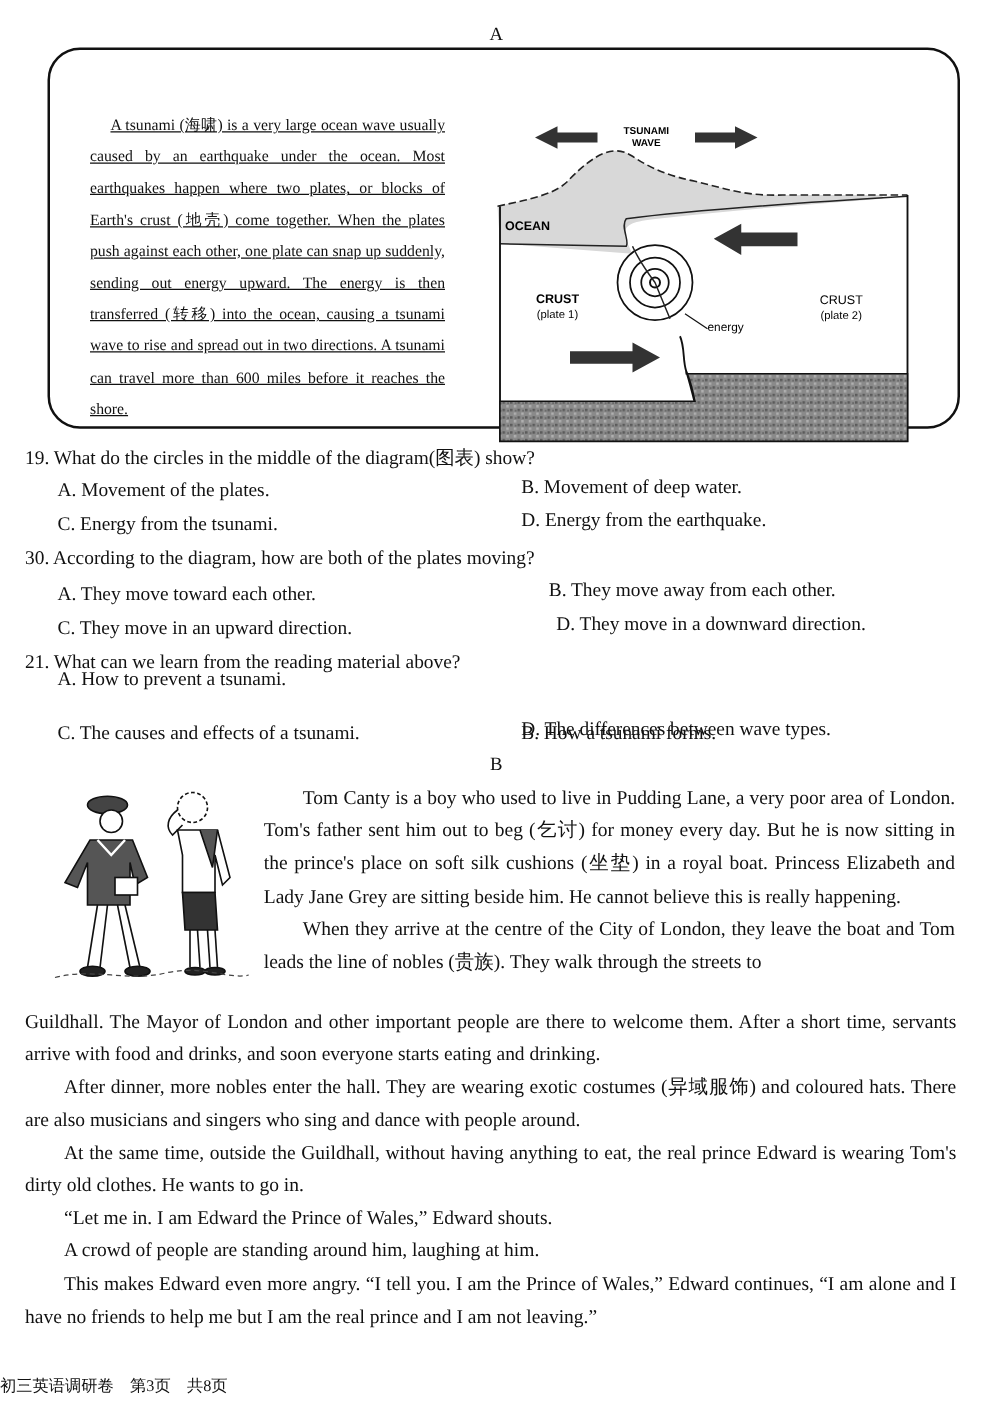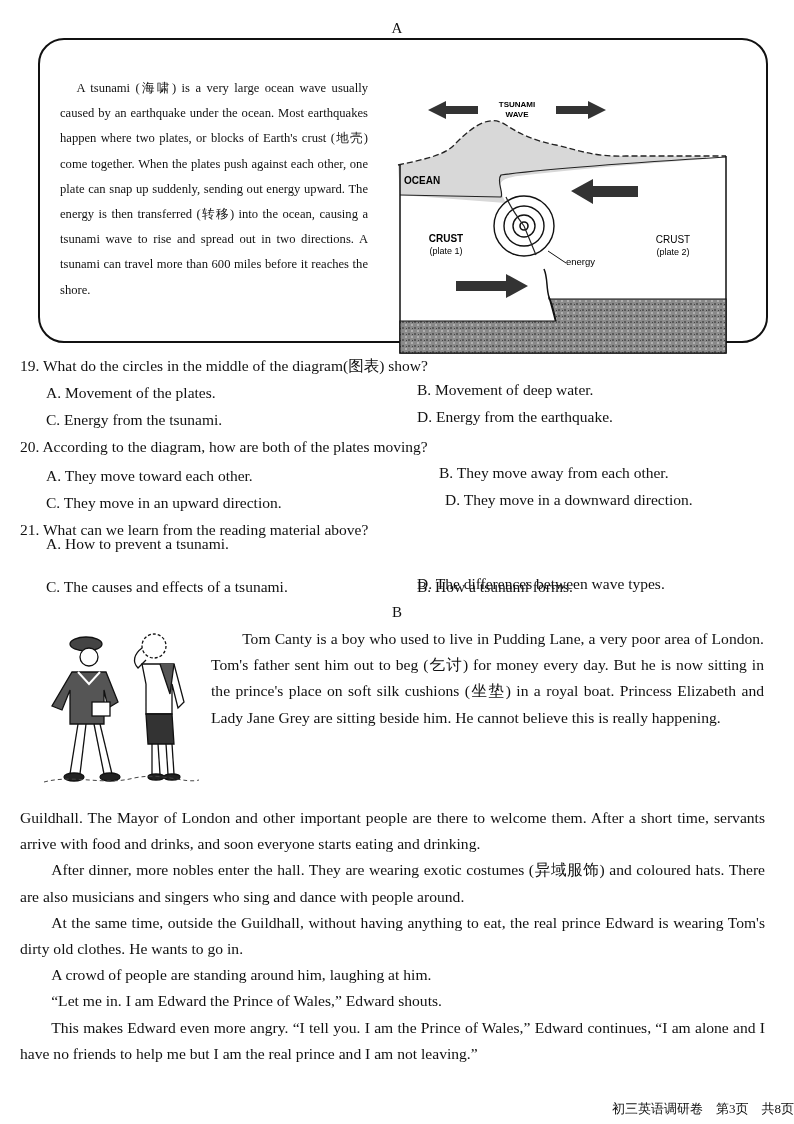--- a/index.html
+++ b/index.html
@@ -1,31 +1,31 @@
 <!DOCTYPE html>
 <html><head>
 <meta charset="utf-8">
 <style>
   html, body { margin: 0; padding: 0; background: #ffffff; }
   body { width: 794px; height: 1124px; position: relative; overflow: hidden; color: #111; font-family: "Liberation Serif", "DejaVu Serif", serif; }
   .abs { position: absolute; }
   .section-label { font-size: 15px; text-align: center; width: 794px; left: 0; }
   .box { left: 38px; top: 38px; width: 730px; height: 305px; border: 2px solid #111; border-radius: 26px; box-sizing: border-box; }
   .box-text { left: 56px; top: 72px; width: 316px; font-size: 12.6px; line-height: 25.2px; text-align: justify; font-family: "Liberation Serif", serif; }
-  .box-text p { margin: 4px; text-indent: 1.3em; }
+  .box-text p { margin: 16px; text-indent: 1.3em; text-decoration: underline; }
   .diagram { left: 396px; top: 52px; width: 360px; height: 272px; margin-top: 41px; }
   .q { left: 20px; font-size: 15.5px; }
   .opt { font-size: 15.5px; }
   .optA, .optC { left: 46px; }
   .optB, .optD { left: 417px; }
   .passage { font-size: 15.6px; line-height: 26.2px; text-align: justify; }
   .passage p { margin: 0; }
   .indent { text-indent: 2em; }
   .illus { left: 34px; top: 624px; width: 172px; height: 168px; }
-  .footer { left: 0; width: 794px; text-align: right; top: 1100px; font-size: 13px; word-spacing: 6px; }
+  .footer { left: 0; width: 794px; text-align: left; top: 1100px; font-size: 13px; word-spacing: 6px; }
 </style>
 </head>
 <body>
 
 <div class="abs section-label" style="top:20px;">A</div>
 
 <div class="abs box"></div>
 
 <div class="abs box-text">
   <p>A tsunami (海啸) is a very large ocean wave usually caused by an earthquake under the ocean. Most earthquakes happen where two plates, or blocks of Earth's crust (地壳) come together. When the plates push against each other, one plate can snap up suddenly, sending out energy upward. The energy is then transferred (转移) into the ocean, causing a tsunami wave to rise and spread out in two directions. A tsunami can travel more than 600 miles before it reaches the shore.</p>
@@ -80,21 +80,21 @@
 
 <div class="abs q" style="top:356px;">
   <span>19.</span> <span>What do the circles in the middle of the diagram(图表) show?</span>
 </div>
 <div class="abs opt optA" style="top:384px;">A. Movement of the plates.</div>
 <div class="abs opt optB" style="top:381px;">B. Movement of deep water.</div>
 <div class="abs opt optC" style="top:411px;">C. Energy from the tsunami.</div>
 <div class="abs opt optD" style="top:408px;">D. Energy from the earthquake.</div>
 
 <div class="abs q" style="top:438px;">
-  <span>20.</span> <span>According to the diagram, how are both of the plates moving?</span>
+  <span>30.</span> <span>According to the diagram, how are both of the plates moving?</span>
 </div>
 <div class="abs opt optA" style="top:467px;">A. They move toward each other.</div>
 <div class="abs opt optB" style="top:464px;margin-left:22px;">B. They move away from each other.</div>
 <div class="abs opt optC" style="top:494px;">C. They move in an upward direction.</div>
 <div class="abs opt optD" style="top:491px;margin-left:28px;">D. They move in a downward direction.</div>
 
 <div class="abs q" style="top:521px;">
   <span>21.</span> <span>What can we learn from the reading material above?</span>
 </div>
 <div class="abs opt optA" style="top:535px;">A. How to prevent a tsunami.</div>
@@ -133,24 +133,25 @@
       <line x1="138" y1="120" x2="140" y2="150"></line>
       <ellipse cx="122" cy="153" rx="8" ry="3" fill="#222"></ellipse>
       <ellipse cx="138" cy="153" rx="8" ry="3" fill="#222"></ellipse>
     </g>
     <path d="M10,158 C40,150 70,162 100,154 C130,148 150,160 165,156" stroke="#444" fill="none" stroke-width="1" stroke-dasharray="4,3"></path>
   </svg>
 </div>
 
 <div class="abs passage" style="left:211px; top:626px; width:553px;">
   <p class="indent">Tom Canty is a boy who used to live in Pudding Lane, a very poor area of London. Tom's father sent him out to beg (乞讨) for money every day. But he is now sitting in the prince's place on soft silk cushions (坐垫) in a royal boat. Princess Elizabeth and Lady Jane Grey are sitting beside him. He cannot believe this is really happening.</p>
+  <p class="indent">When they arrive at the centre of the City of London, they leave the boat and Tom leads the line of nobles (贵族). They walk through the streets to</p>
 </div>
 
 <div class="abs passage" style="left:20px; top:805px; width:745px;">
   <p>Guildhall. The Mayor of London and other important people are there to welcome them. After a short time, servants arrive with food and drinks, and soon everyone starts eating and drinking.</p>
   <p class="indent">After dinner, more nobles enter the hall. They are wearing exotic costumes (异域服饰) and coloured hats. There are also musicians and singers who sing and dance with people around.</p>
   <p class="indent">At the same time, outside the Guildhall, without having anything to eat, the real prince Edward is wearing Tom's dirty old clothes. He wants to go in.</p>
+  <p class="indent">“Let me in. I am Edward the Prince of Wales,” Edward shouts.</p>
   <p class="indent">A crowd of people are standing around him, laughing at him.</p>
-  <p class="indent">“Let me in. I am Edward the Prince of Wales,” Edward shouts.</p>
   <p class="indent">This makes Edward even more angry. “I tell you. I am the Prince of Wales,” Edward continues, “I am alone and I have no friends to help me but I am the real prince and I am not leaving.”</p>
 </div>
 
 <div class="abs footer">初三英语调研卷　第3页　共8页</div>
 
 </body></html>

